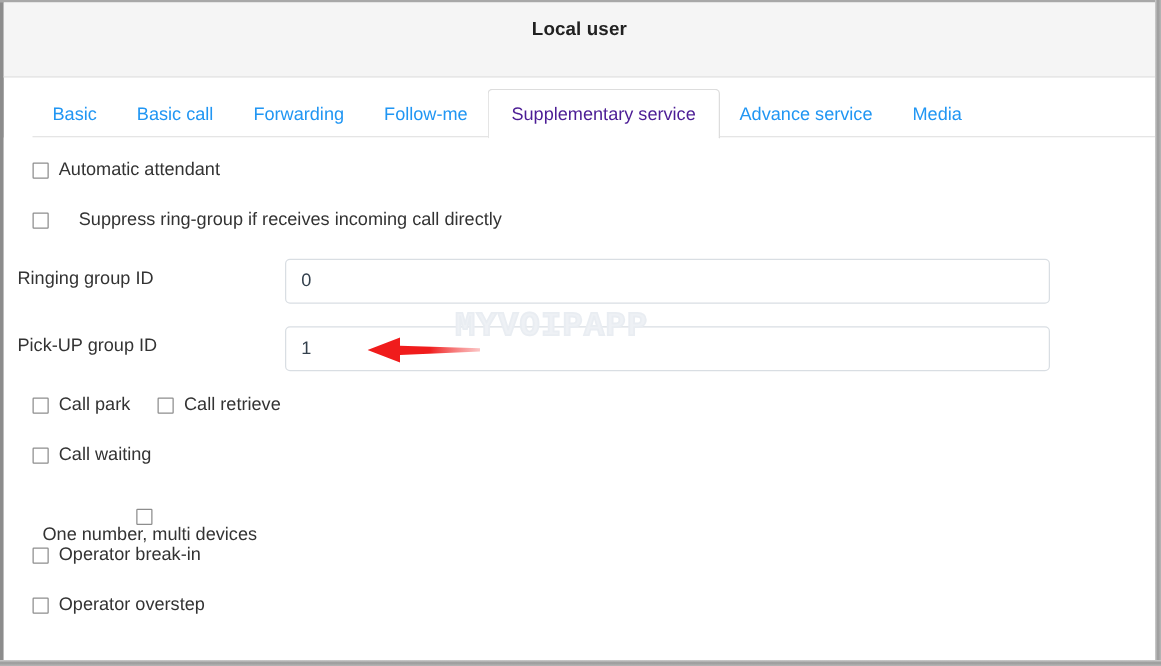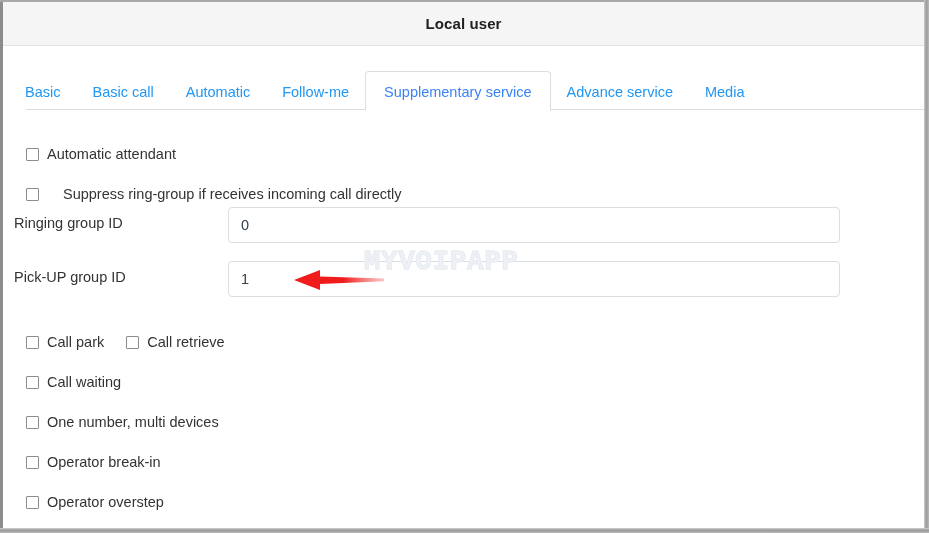--- a/index.html
+++ b/index.html
@@ -26,21 +26,21 @@
   .frame-top    { position:absolute; left:0;   top:0;   width:929px;height:2px;   background:#a8a8a8; }
   .frame-right  { position:absolute; right:0;  top:0;   width:5px;  height:533px;
                   background:linear-gradient(to right,#cfcfcf 0%, #9a9a9a 45%, #b9b9b9 100%); }
   .frame-bottom { position:absolute; left:0;   bottom:0;width:929px;height:5px;
                   background:linear-gradient(to bottom,#cfcfcf 0%, #9a9a9a 45%, #b9b9b9 100%); }
 
   
   .titlebar {
     position: absolute;
     left: 3px; top: 2px;
-    width: 921px; height: 44px;
+    width: 921px; height: 60px;
     background: #f5f5f5;
     border-bottom: 1px solid #e2e2e2;
     box-sizing: border-box;
   }
   .titlebar .title {
     position: absolute;
     left: 0; right: 0;
     top: 13px;
     text-align: center;
     font-size: 15px;
@@ -58,21 +58,21 @@
   .tab-underline {
     position: absolute;
     left: 23px;
     right: 0;
     bottom: 0;
     height: 1px;
     background: #dddddd;
   }
   .tabs {
     position: absolute;
-    left: 6px;
+    left: 23px;
     bottom: 0;
     height: 63px;
     display: flex;
     align-items: flex-end;
   }
   .tab {
     position: relative;
     font-size: 14.5px;
     color: #2196f3;
     padding: 0 15px;
@@ -80,42 +80,41 @@
     line-height: 40px;
     white-space: nowrap;
     box-sizing: border-box;
     cursor: pointer;
     background: transparent;
     border: 1px solid transparent;
     border-radius: 4px 4px 0 0;
     top: 1px;
   }
   .tab.active {
-    color: #3b82f6;
+    color: #4c1d95;
     background: #ffffff;
     border-color: #dddddd;
     border-bottom-color: #ffffff;
     z-index: 2;
     padding: 0 18px;
   }
 
   
   .content {
     position: absolute;
     left: 3px; top: 110px;
     width: 921px; height: 418px;
     background: #ffffff;
   }
 
   .check-row {
     position: absolute;
     display: flex;
     align-items: center;
     left: 23px;
-    margin-top: 18px;
   }
   .cbox {
     width: 13px; height: 13px;
     border: 1px solid #8d8d8d;
     background: #ffffff;
     box-sizing: border-box;
     border-radius: 1px;
     flex: none;
     cursor: pointer;
   }
@@ -189,21 +188,21 @@
 
   <div class="titlebar">
     <div class="title">Local user</div>
   </div>
 
   <div class="tabstrip">
     <div class="tab-underline"></div>
     <div class="tabs" id="tabs-container">
         <div class="tab">Basic</div>
         <div class="tab">Basic call</div>
-        <div class="tab">Automatic</div>
+        <div class="tab">Forwarding</div>
         <div class="tab">Follow-me</div>
         <div class="tab active">Supplementary service</div>
         <div class="tab">Advance service</div>
         <div class="tab">Media</div>
       </div>
   </div>
 
   <div class="content">
 
     <div class="check-row" style="top:18px;">
@@ -231,21 +230,21 @@
       <span class="cb-label">Call park</span>
       <span class="cbox" style="margin-left:22px;"></span>
       <span class="cb-label">Call retrieve</span>
     </div>
 
     <div class="check-row" style="top:246px;">
       <span class="cbox"></span>
       <span class="cb-label">Call waiting</span>
     </div>
 
-    <div class="check-row" style="top:286px;">
+    <div class="check-row" style="top:297px;flex-direction:column;">
       <span class="cbox"></span>
       <span class="cb-label">One number, multi devices</span>
     </div>
 
     <div class="check-row" style="top:326px;">
       <span class="cbox"></span>
       <span class="cb-label">Operator break-in</span>
     </div>
 
     <div class="check-row" style="top:366px;">

